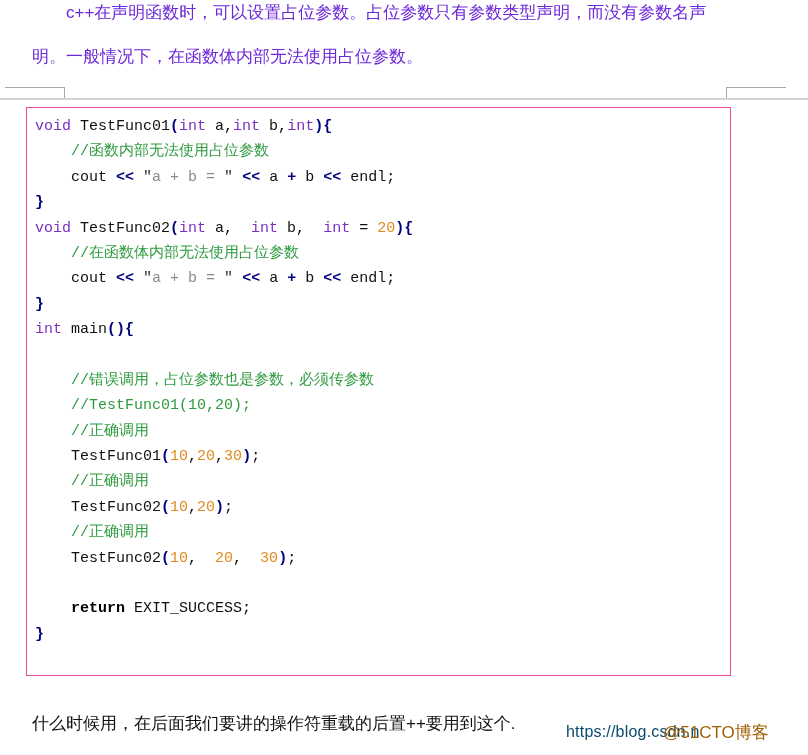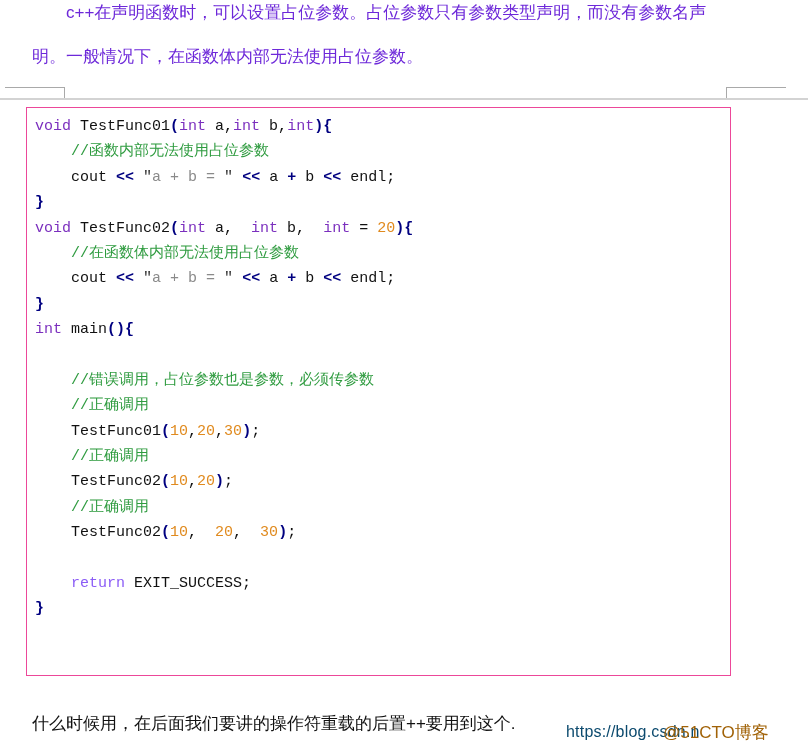--- a/index.html
+++ b/index.html
@@ -89,21 +89,21 @@
     font-family: "Liberation Mono", "DejaVu Sans Mono", monospace;
     font-size: 15px;
     line-height: 25.4px;
     white-space: pre;
     color: #000000;
     height: 25.4px;
   }
 
   
   .t-kw      { color: #7b2fbe; }          
-  .t-ret     { color: #8b5cf6; font-weight: normal; }  
+  .t-ret     { color: #000000; font-weight: bold; }  
   .t-fn      { color: #111111; }          
   .t-punct   { color: #000080; font-weight: bold; }  
   .t-num     { color: #e08a1e; }          
   .t-cmt     { color: #2e9b3f; }          
   .t-str     { color: #8a8a8a; }          
   .t-strq    { color: #333333; }          
   .t-plain   { color: #111111; }
   .t-op      { color: #000080; font-weight: bold; }
 
   
@@ -158,20 +158,21 @@
       <div class="code-line"><span class="t-plain">    </span><span class="t-cmt">//函数内部无法使用占位参数</span></div>
       <div class="code-line"><span class="t-plain">    </span><span class="t-plain">cout </span><span class="t-op">&lt;&lt;</span><span class="t-plain"> </span><span class="t-strq">"</span><span class="t-str">a + b = </span><span class="t-strq">"</span><span class="t-plain"> </span><span class="t-op">&lt;&lt;</span><span class="t-plain"> a </span><span class="t-op">+</span><span class="t-plain"> b </span><span class="t-op">&lt;&lt;</span><span class="t-plain"> endl;</span></div>
       <div class="code-line"><span class="t-punct">}</span></div>
       <div class="code-line"><span class="t-kw">void</span><span class="t-plain"> </span><span class="t-fn">TestFunc02</span><span class="t-punct">(</span><span class="t-kw">int</span><span class="t-plain"> a,  </span><span class="t-kw">int</span><span class="t-plain"> b,  </span><span class="t-kw">int</span><span class="t-plain"> = </span><span class="t-num">20</span><span class="t-punct">)</span><span class="t-punct">{</span></div>
       <div class="code-line"><span class="t-plain">    </span><span class="t-cmt">//在函数体内部无法使用占位参数</span></div>
       <div class="code-line"><span class="t-plain">    </span><span class="t-plain">cout </span><span class="t-op">&lt;&lt;</span><span class="t-plain"> </span><span class="t-strq">"</span><span class="t-str">a + b = </span><span class="t-strq">"</span><span class="t-plain"> </span><span class="t-op">&lt;&lt;</span><span class="t-plain"> a </span><span class="t-op">+</span><span class="t-plain"> b </span><span class="t-op">&lt;&lt;</span><span class="t-plain"> endl;</span></div>
       <div class="code-line"><span class="t-punct">}</span></div>
       <div class="code-line"><span class="t-kw">int</span><span class="t-plain"> </span><span class="t-fn">main</span><span class="t-punct">()</span><span class="t-punct">{</span></div>
       <div class="code-line">&nbsp;</div>
       <div class="code-line"><span class="t-plain">    </span><span class="t-cmt">//错误调用，占位参数也是参数，必须传参数</span></div>
+      <div class="code-line"><span class="t-plain">    </span><span class="t-cmt">//TestFunc01(10,20);</span></div>
       <div class="code-line"><span class="t-plain">    </span><span class="t-cmt">//正确调用</span></div>
       <div class="code-line"><span class="t-plain">    </span><span class="t-fn">TestFunc01</span><span class="t-punct">(</span><span class="t-num">10</span><span class="t-plain">,</span><span class="t-num">20</span><span class="t-plain">,</span><span class="t-num">30</span><span class="t-punct">)</span><span class="t-plain">;</span></div>
       <div class="code-line"><span class="t-plain">    </span><span class="t-cmt">//正确调用</span></div>
       <div class="code-line"><span class="t-plain">    </span><span class="t-fn">TestFunc02</span><span class="t-punct">(</span><span class="t-num">10</span><span class="t-plain">,</span><span class="t-num">20</span><span class="t-punct">)</span><span class="t-plain">;</span></div>
       <div class="code-line"><span class="t-plain">    </span><span class="t-cmt">//正确调用</span></div>
       <div class="code-line"><span class="t-plain">    </span><span class="t-fn">TestFunc02</span><span class="t-punct">(</span><span class="t-num">10</span><span class="t-plain">,  </span><span class="t-num">20</span><span class="t-plain">,  </span><span class="t-num">30</span><span class="t-punct">)</span><span class="t-plain">;</span></div>
       <div class="code-line">&nbsp;</div>
       <div class="code-line"><span class="t-plain">    </span><span class="t-ret">return</span><span class="t-plain"> EXIT_SUCCESS;</span></div>
       <div class="code-line"><span class="t-punct">}</span></div>
     </div>

